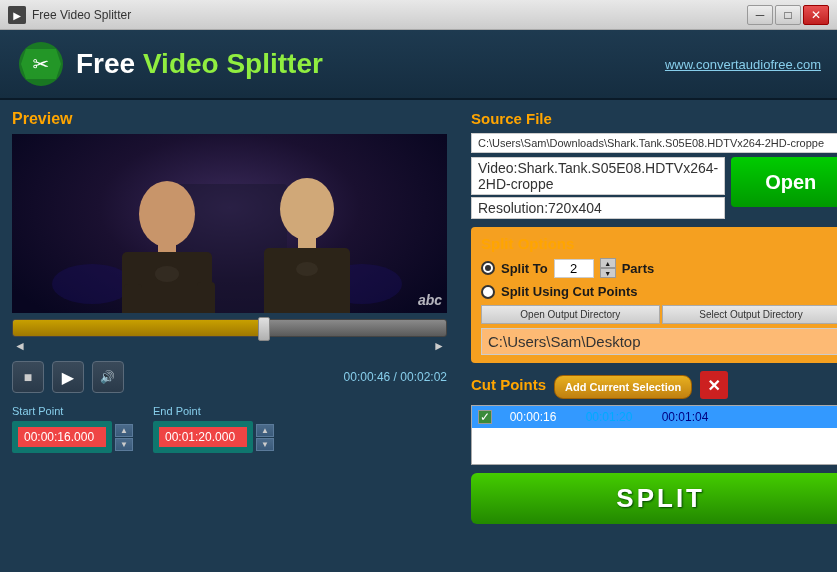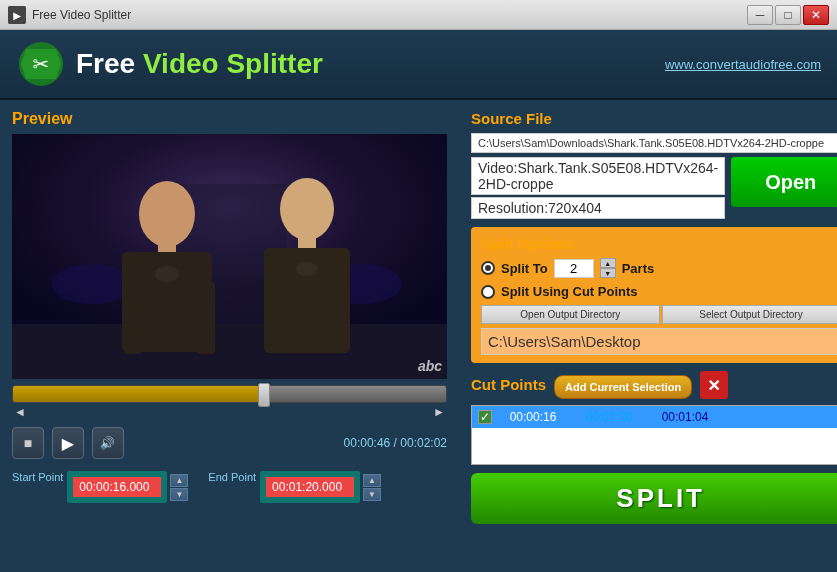--- a/index.html
+++ b/index.html
@@ -61,21 +61,21 @@
       background: #1e3a50;
     }
     #preview-label {
       color: #ffa500;
       font-size: 16px;
       font-weight: bold;
       margin-bottom: 6px;
     }
     #video-preview {
       width: 435px;
-      height: 245px;
+      height: 179px;
       background: #000;
       position: relative;
       overflow: hidden;
     }
     #abc-logo {
       position: absolute;
       bottom: 5px;
       right: 5px;
       color: rgba(255,255,255,0.7);
       font-size: 14px;
@@ -141,21 +141,21 @@
     }
     .ctrl-btn.play { font-size: 16px; color: white; }
     #time-display { color: #87ceeb; font-size: 12px; margin-left: auto; }
 
     
     #points-row {
       display: flex;
       gap: 20px;
       margin-top: 12px;
     }
-    .point-group { display: flex; flex-direction: row; gap: 4px; }
+    .point-group { display: flex; flex-direction: column; gap: 4px; }
     .point-label { color: #87ceeb; font-size: 11px; }
     .point-input-row { display: flex; align-items: center; gap: 3px; }
     .point-input {
       background: #ef4444;
       border: 6px solid #0f766e;
       color: white;
       font-size: 12px;
       padding: 3px 6px;
       width: 100px;
       border-radius: 2px;

